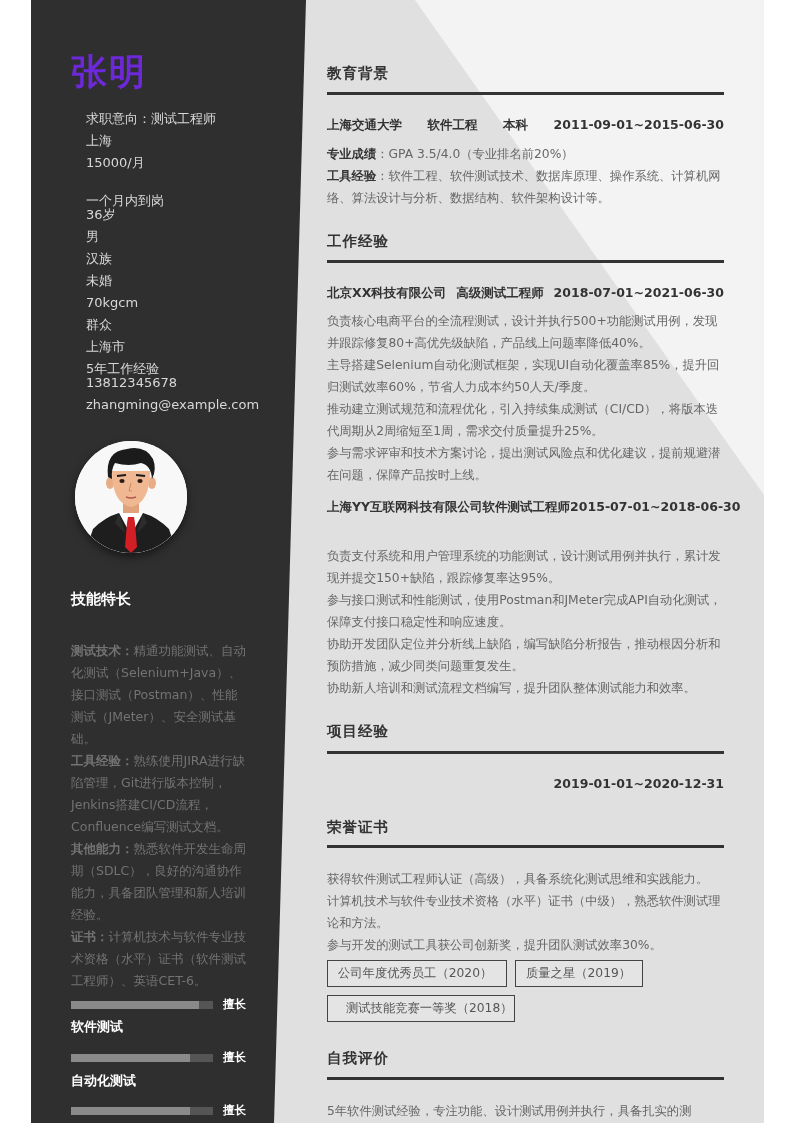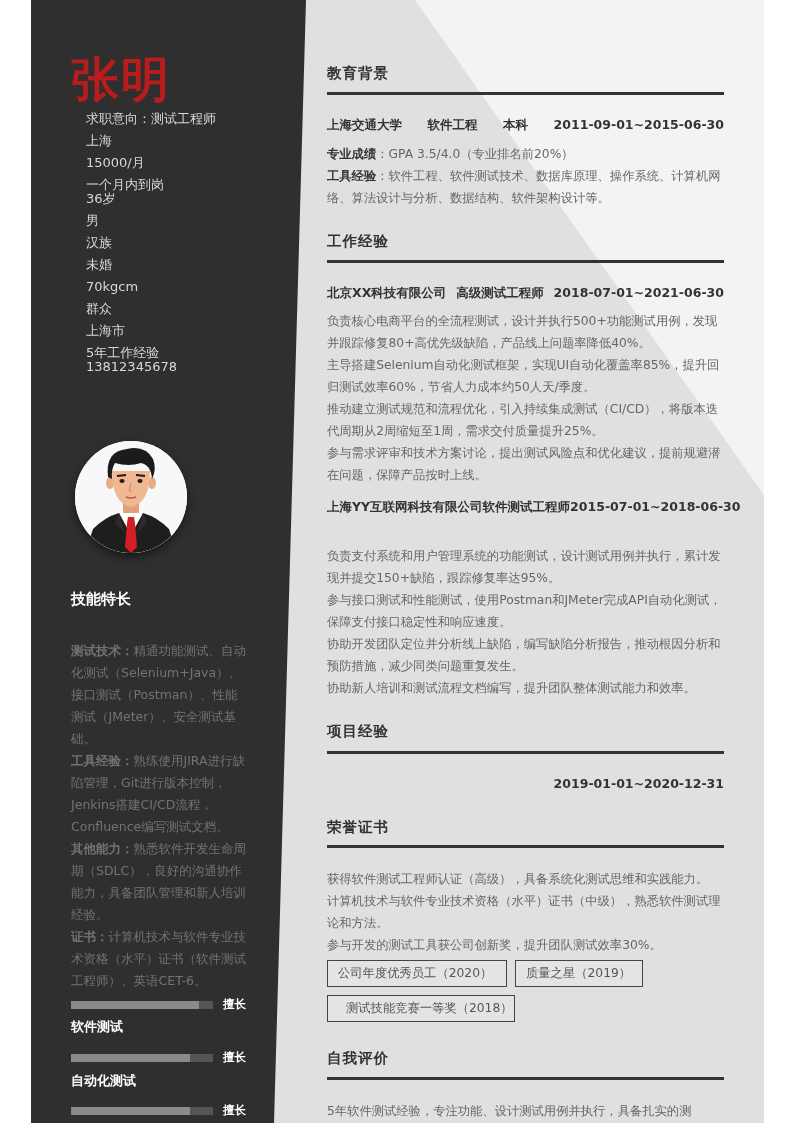--- a/index.html
+++ b/index.html
@@ -18,21 +18,21 @@
   .sidebar-bg {
     position: absolute; left: 0; top: 0; width: 733px; height: 1123px;
     background: #2f2f2f;
     clip-path: polygon(0 0, 275px 0, 243px 1123px, 0 1123px);
     box-shadow: none;
   }
 
   
   .name {
     position: absolute; left: 71px; top: 48px;
-    font-size: 48px; font-weight: bold; color: #b91c1c; letter-spacing: 2px;
+    font-size: 36px; font-weight: bold; color: #6d28d9; letter-spacing: 2px;
   }
   .info-list { position: absolute; left: 86px; top: 108px; color: #d8d8d8; font-size: 13px; }
   .info-item { height: 22px; line-height: 22px; white-space: nowrap; }
   .info-item.tight { height: 12px; }
 
   .avatar {
     position: absolute; left: 75px; top: 441px; width: 112px; height: 112px;
     border-radius: 50%; background: #ffffff; overflow: hidden;
     box-shadow: 0 4px 8px rgba(0,0,0,0.5);
   }
@@ -86,30 +86,31 @@
   <div class="sidebar-bg"></div>
 
 </div>
 
 <div class="name">张明</div>
 
 <div class="info-list">
   <div class="info-item">求职意向：测试工程师</div>
   <div class="info-item">上海</div>
   <div class="info-item">15000/月</div>
-  <div class="info-item tight" style="height:14px;line-height:22px;">一个月内到岗</div>
+  <div class="info-item tight" style="height:14px;line-height:22px;margin-top:16px;">一个月内到岗</div>
   <div class="info-item" style="margin-top:0px;">36岁</div>
   <div class="info-item">男</div>
   <div class="info-item">汉族</div>
   <div class="info-item">未婚</div>
   <div class="info-item">70kgcm</div>
   <div class="info-item">群众</div>
   <div class="info-item">上海市</div>
   <div class="info-item tight" style="height:14px;line-height:22px;">5年工作经验</div>
   <div class="info-item">13812345678</div>
+  <div class="info-item">zhangming@example.com</div>
 </div>
 
 <div class="avatar">
   <svg width="112" height="112" viewBox="0 0 112 112">
     <rect width="112" height="112" fill="#f8f8f8"></rect>
 
     <path d="M10 112 L18 88 Q30 76 44 72 L56 80 L68 72 Q82 76 94 88 L102 112 Z" fill="#1e1e1e"></path>
 
     <path d="M44 72 L56 94 L68 72 L62 68 L50 68 Z" fill="#ffffff"></path>
 

